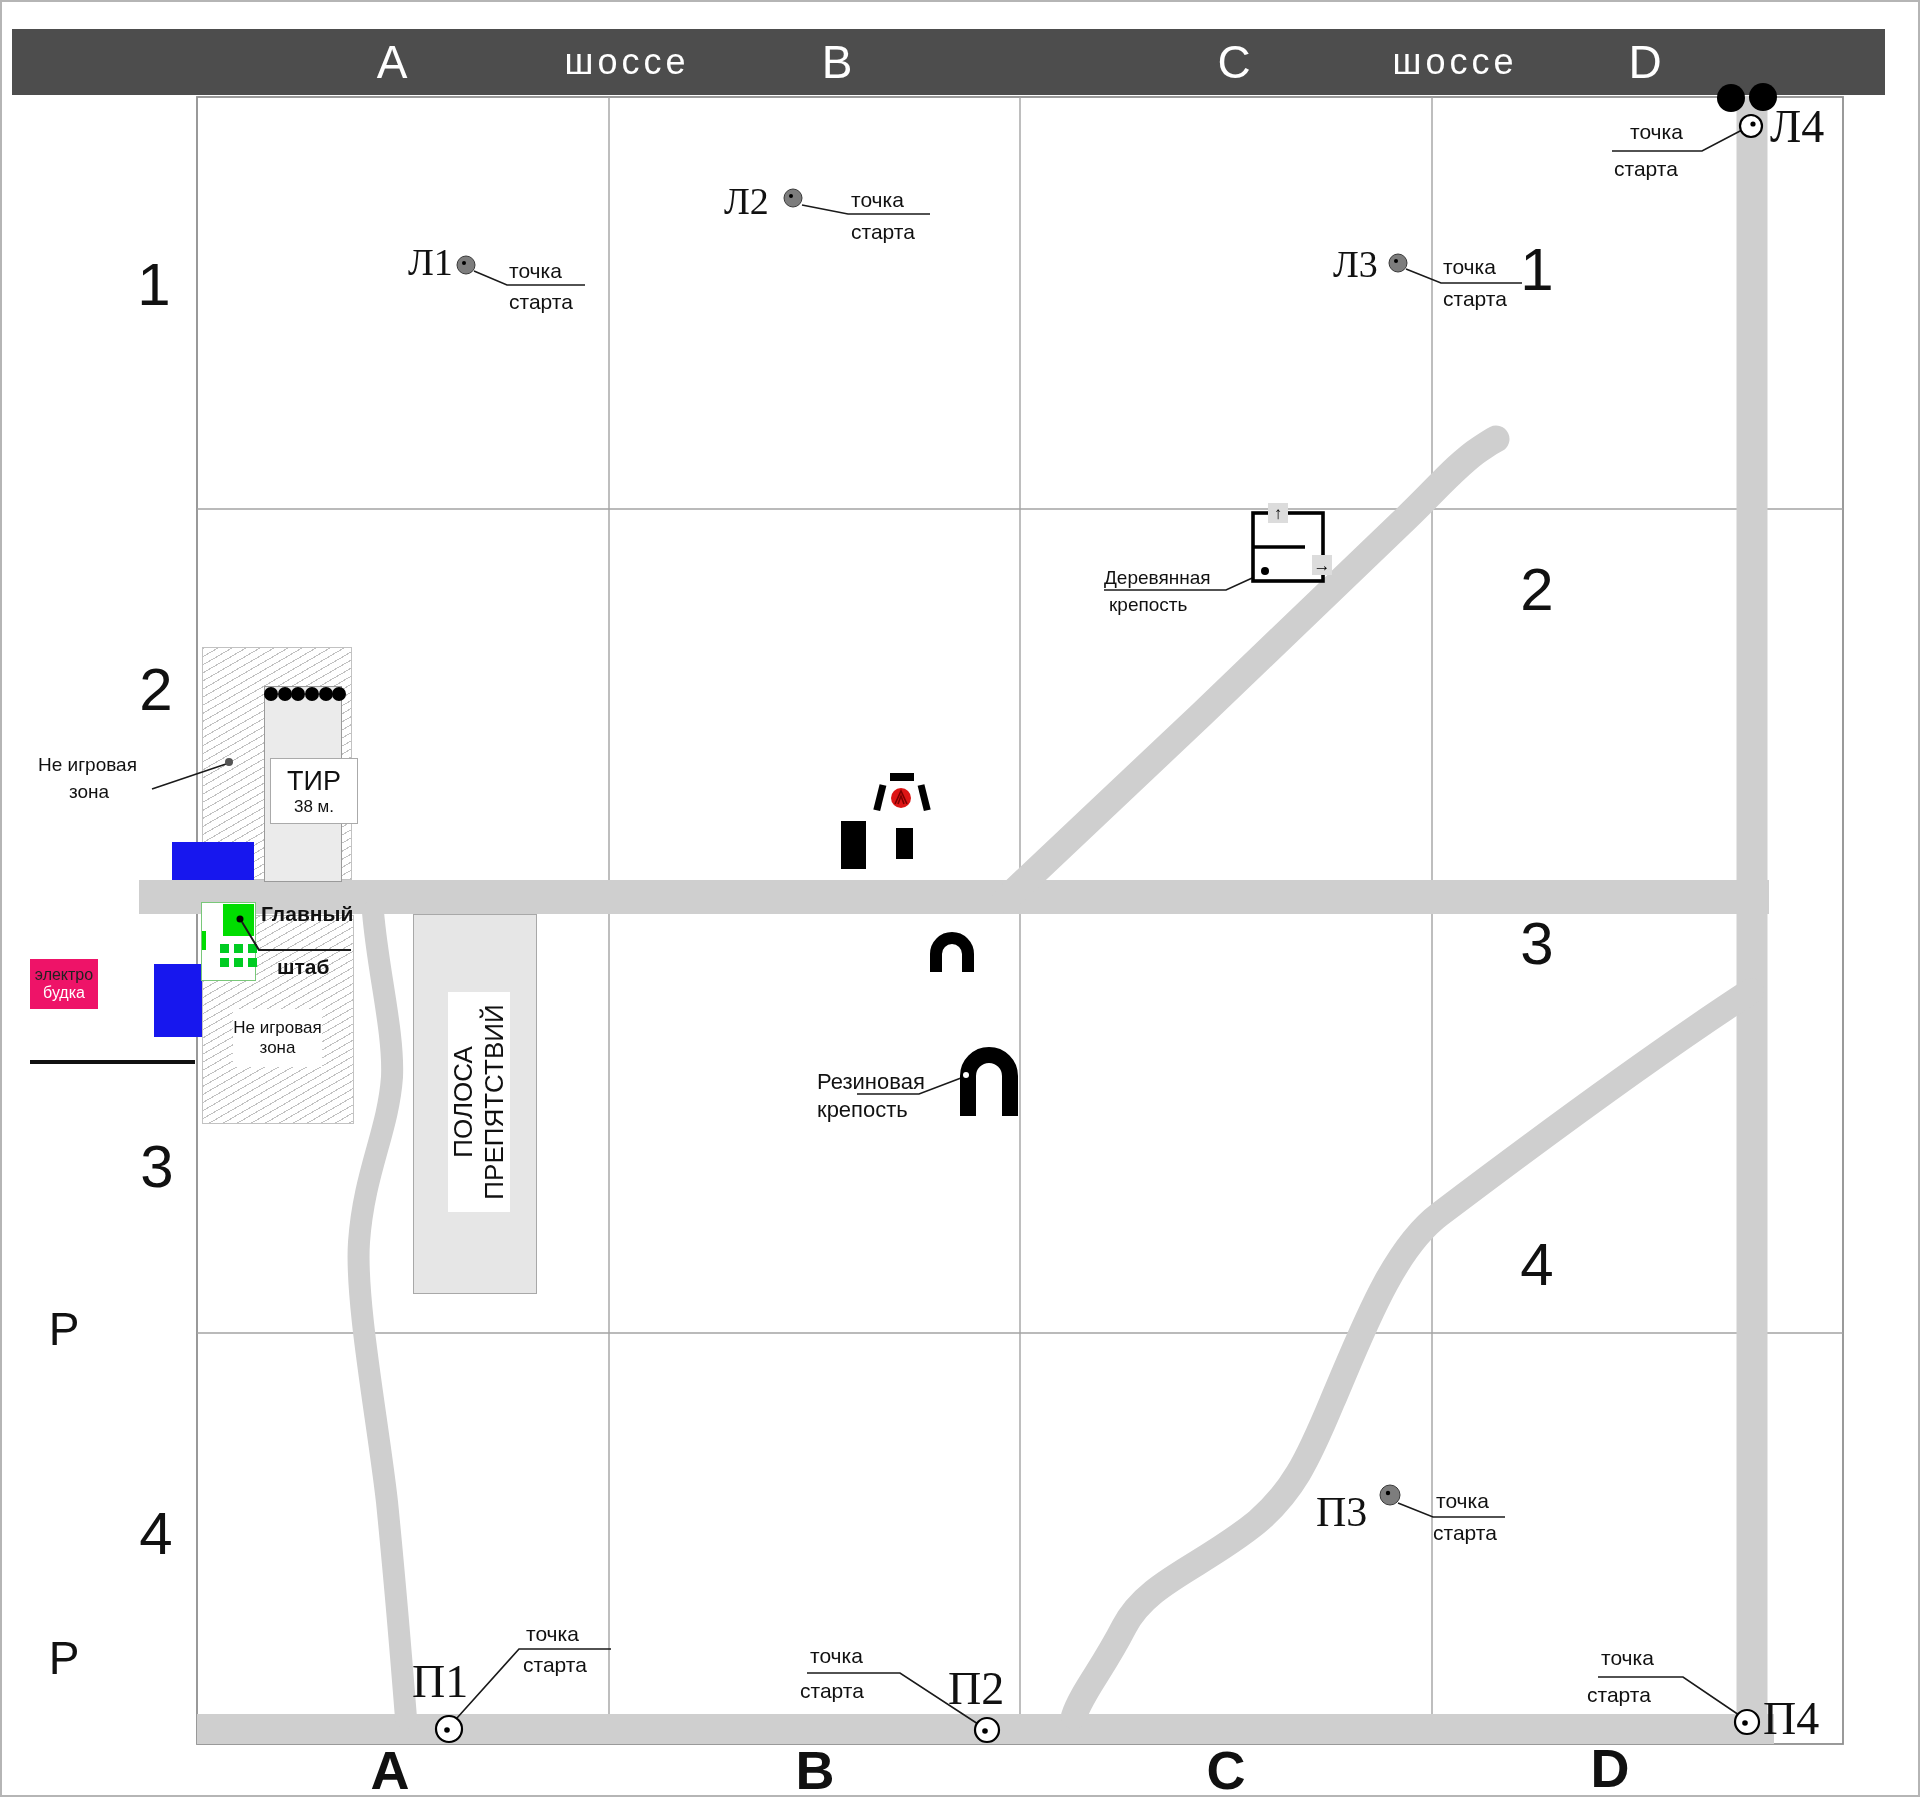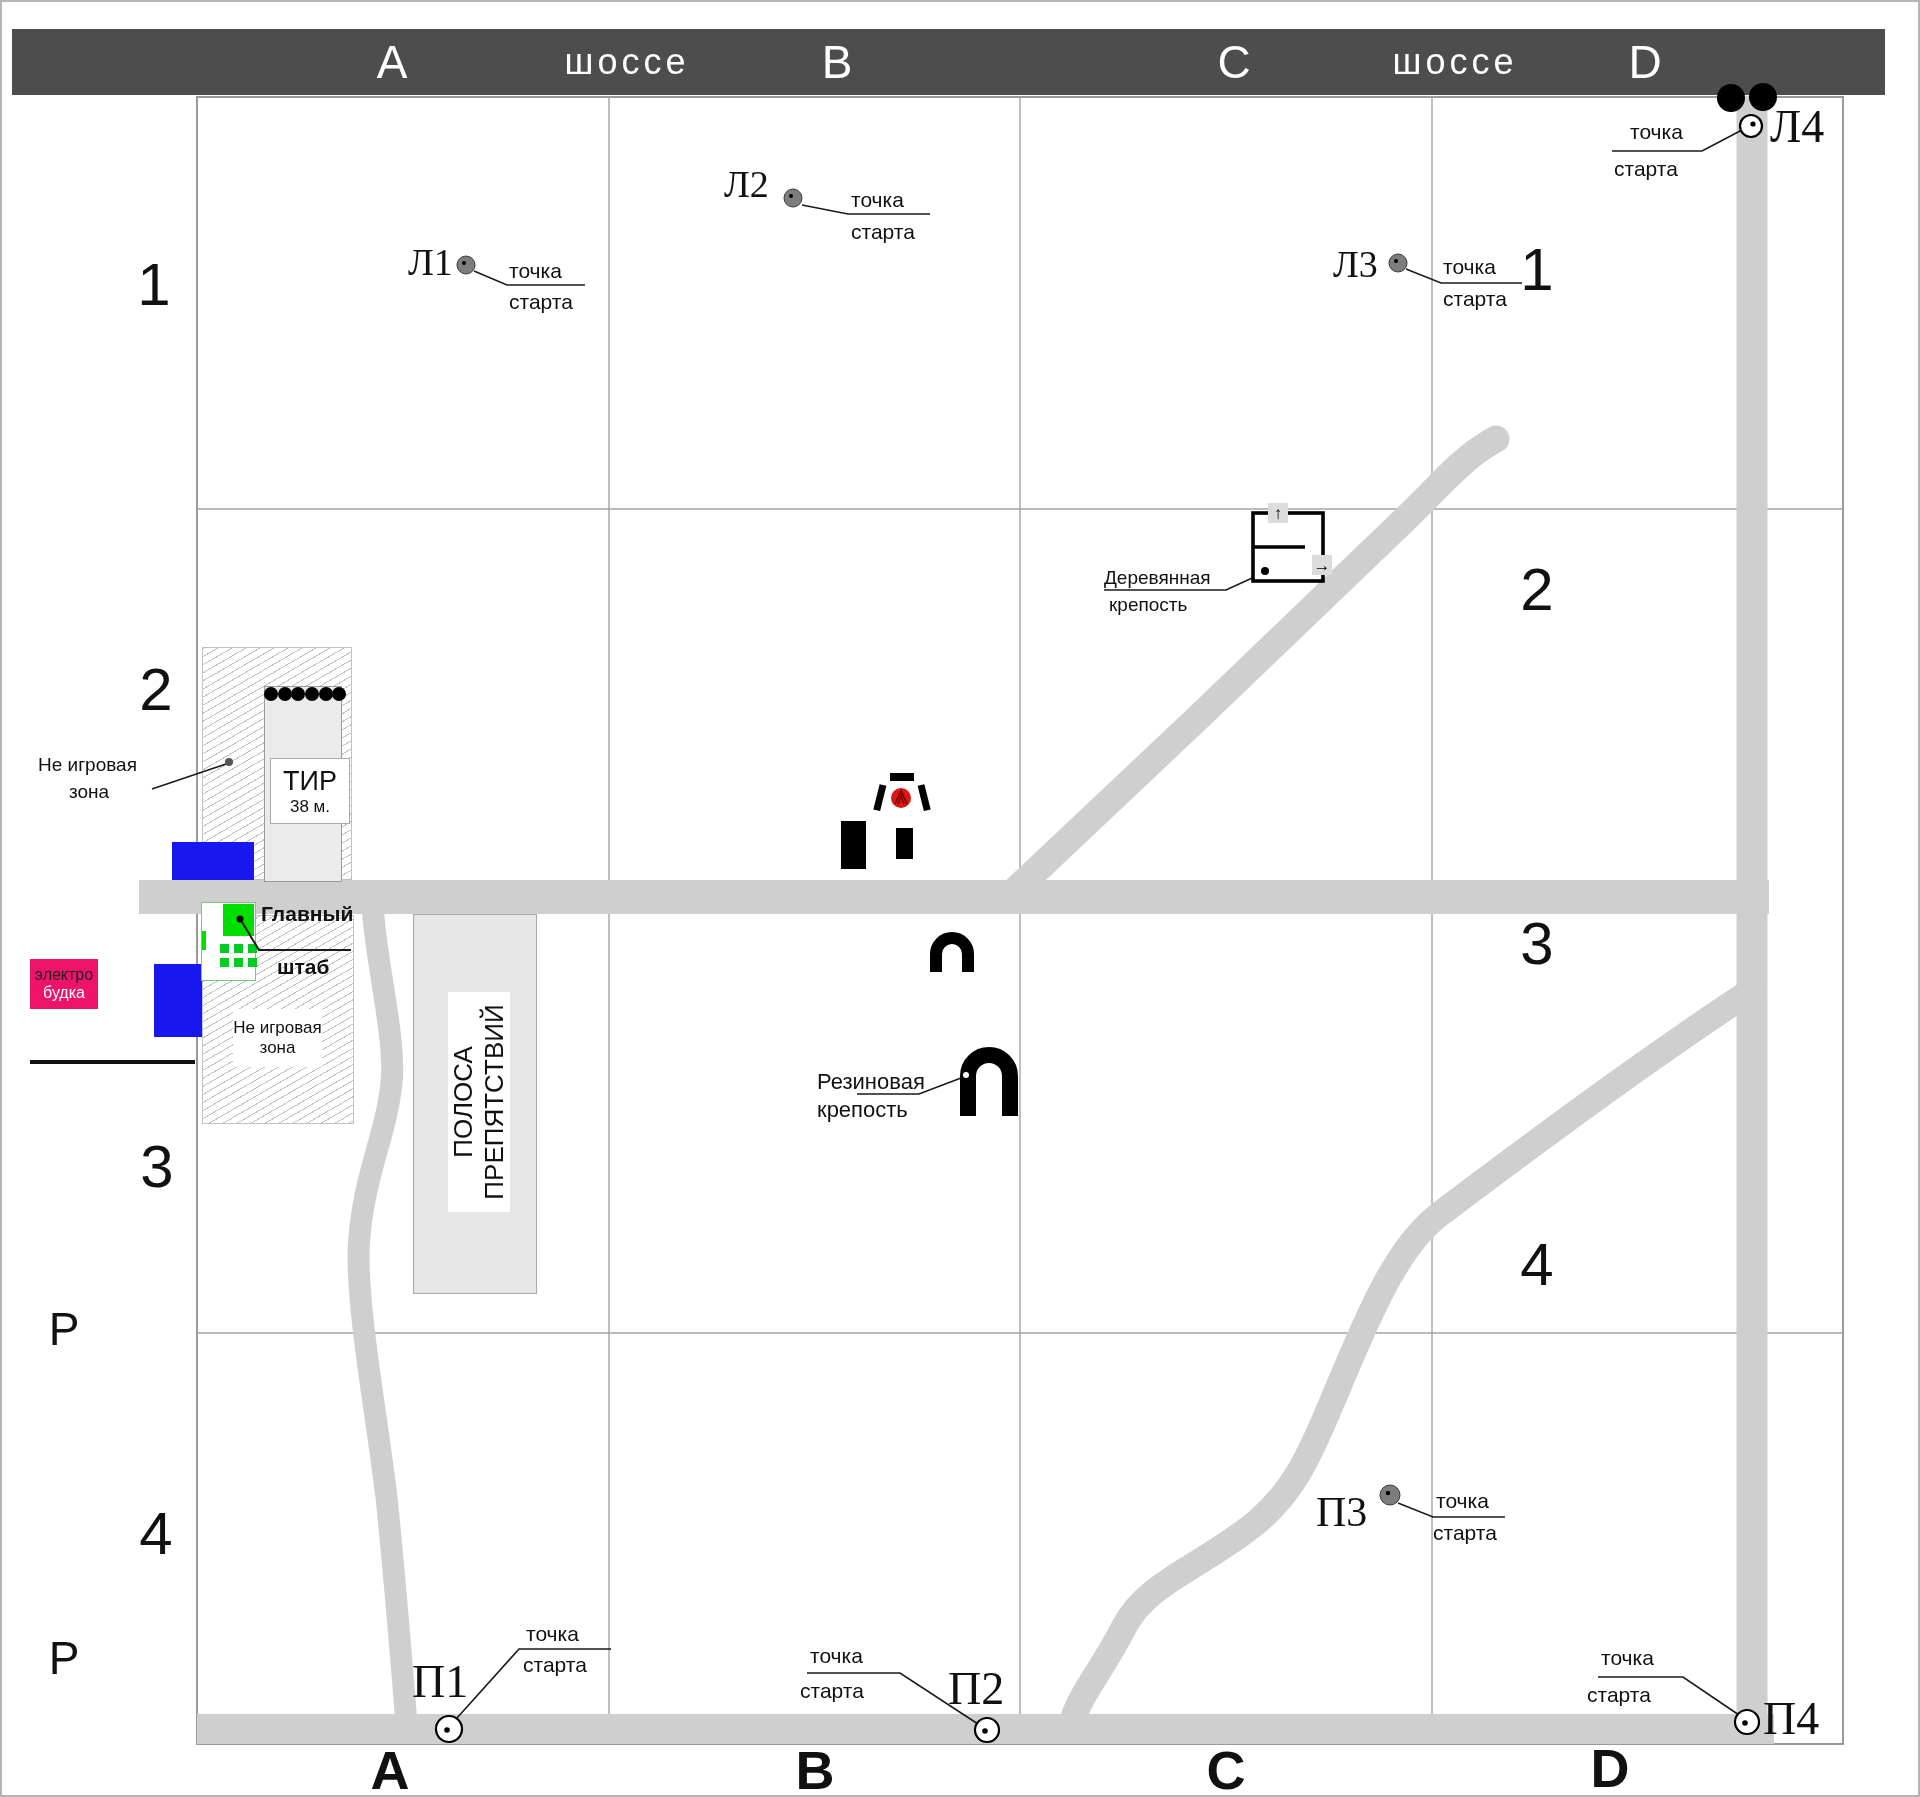--- a/index.html
+++ b/index.html
@@ -56,21 +56,21 @@
     <span class="colL" style="left:825px;">B</span>
     <span class="colL" style="left:1222px;">C</span>
     <span class="hwy" style="left:1443px;">шоссе</span>
     <span class="colL" style="left:1633px;">D</span>
   </div>
 
   <div class="zone hatch" style="left:200px;top:645px;width:150px;height:233px;"></div>
   <div class="zone hatch" style="left:200px;top:913px;width:152px;height:209px;"></div>
 
   <div class="zone" style="left:262px;top:684px;width:78px;height:196px;background:#ebebeb;border:1px solid #9a9a9a;"></div>
-  <div class="zone whitebox" style="left:268px;top:756px;width:80px;height:66px;border:1px solid #aaa;">
+  <div class="zone whitebox" style="left:268px;top:756px;width:88px;height:66px;border:1px solid #aaa;">
     <span style="font-size:27px;">ТИР</span>
     <span style="font-size:17px;">38 м.</span>
   </div>
 
   <div class="zone" style="left:170px;top:840px;width:82px;height:38px;background:#1717ee;"></div>
   <div class="zone" style="left:152px;top:962px;width:48px;height:73px;background:#1717ee;"></div>
 
   <div class="zone whitebox" style="left:28px;top:957px;width:68px;height:50px;background:#ee1368;">
     <span style="font-size:16px;color:#222;">электро</span>
     <span style="font-size:16px;color:#ffffff;">будка</span>
@@ -199,21 +199,21 @@
 
   <span class="lbl colBtm" style="left:388px;top:1769px;">А</span>
   <span class="lbl colBtm" style="left:813px;top:1769px;">В</span>
   <span class="lbl colBtm" style="left:1224px;top:1769px;">С</span>
   <span class="lbl colBtm" style="left:1608px;top:1767px;">D</span>
 
   <span class="lbl ptName" style="left:406px;top:240px;font-size:38px;">Л1</span>
   <span class="lbl small" style="left:507px;top:257px;">точка</span>
   <span class="lbl small" style="left:507px;top:288px;">старта</span>
 
-  <span class="lbl ptName" style="left:722px;top:162px;font-size:38px;">Л2</span>
+  <span class="lbl ptName" style="left:722px;top:179px;font-size:38px;">Л2</span>
   <span class="lbl small" style="left:849px;top:186px;">точка</span>
   <span class="lbl small" style="left:849px;top:218px;">старта</span>
 
   <span class="lbl ptName" style="left:1331px;top:242px;font-size:38px;">Л3</span>
   <span class="lbl small" style="left:1441px;top:253px;">точка</span>
   <span class="lbl small" style="left:1441px;top:285px;">старта</span>
 
   <span class="lbl ptName" style="left:1768px;top:100px;font-size:46px;">Л4</span>
   <span class="lbl small" style="left:1628px;top:118px;">точка</span>
   <span class="lbl small" style="left:1612px;top:155px;">старта</span>

